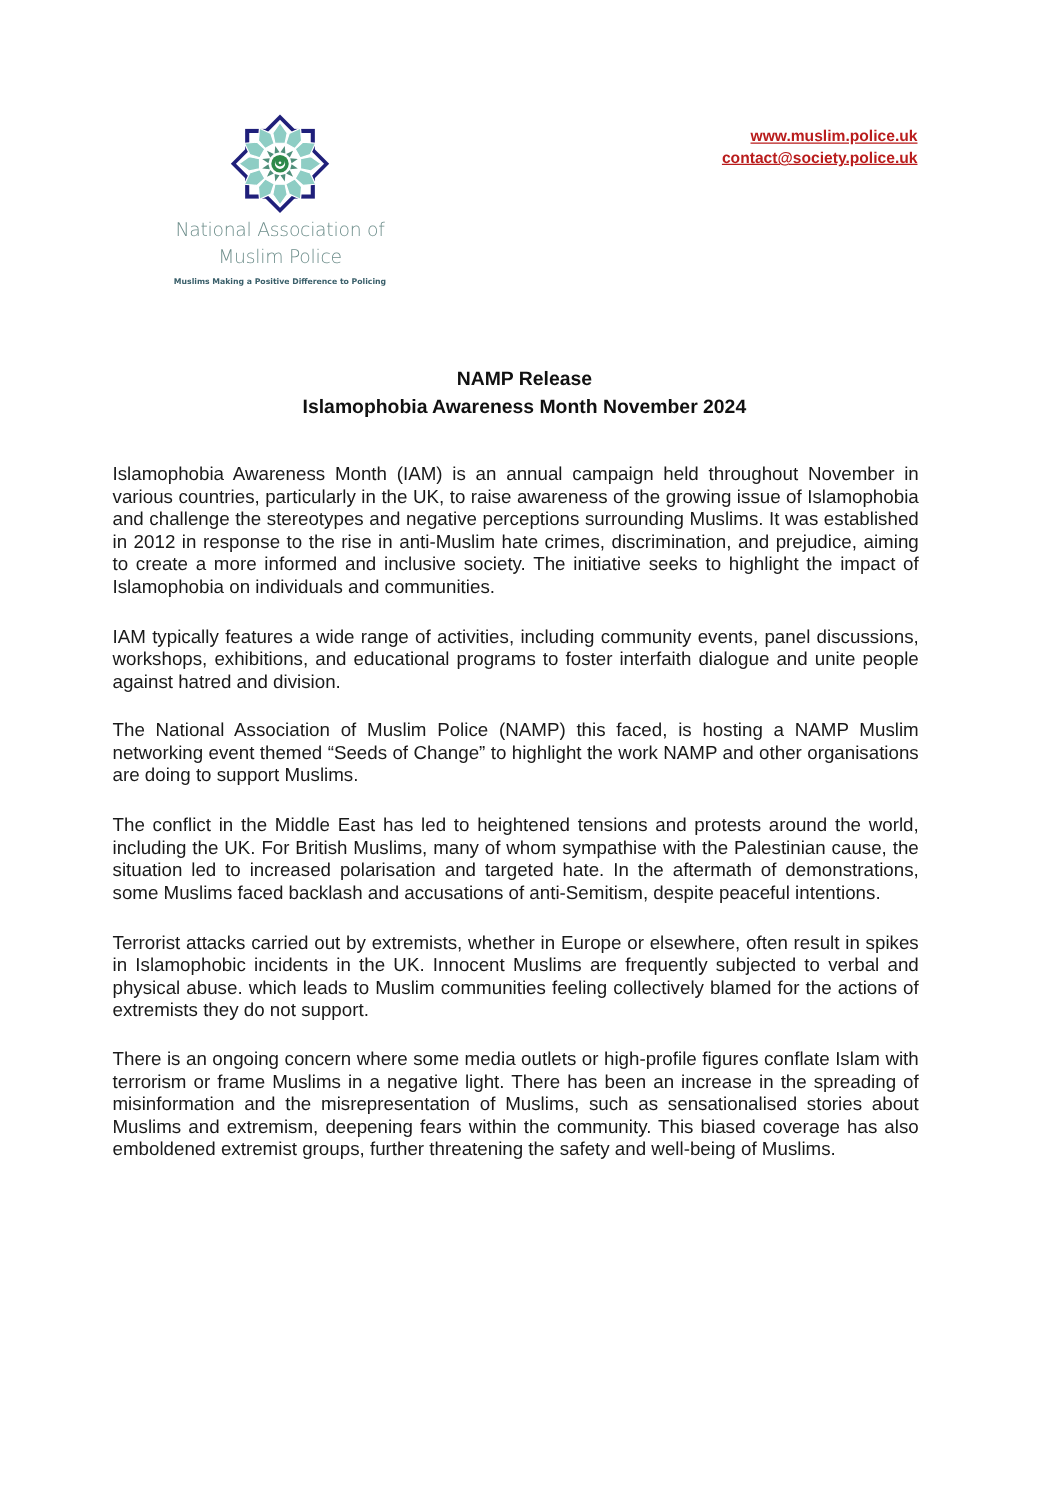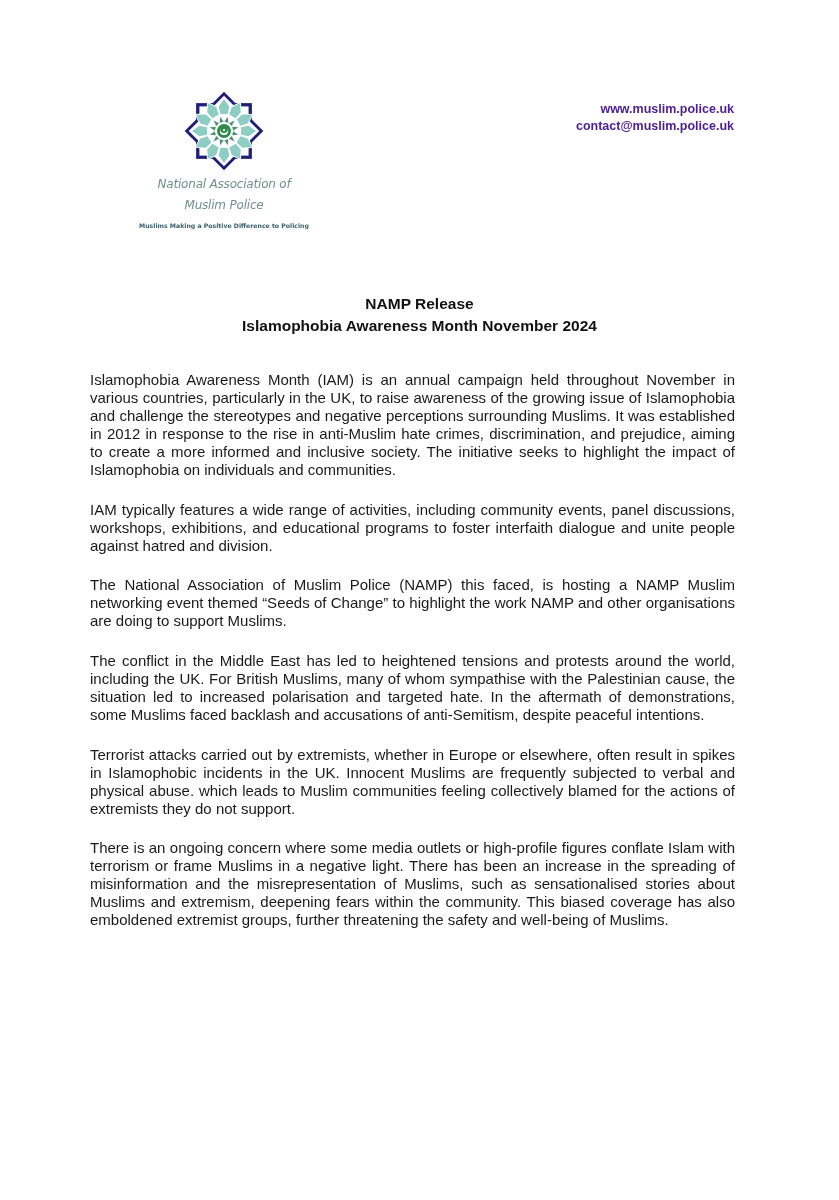--- a/index.html
+++ b/index.html
@@ -8,34 +8,34 @@
     font-family: "Liberation Sans", "DejaVu Sans", sans-serif;
     color: #1a1a1a;
   }
   .logo-block {
     position: absolute; left: 116px; top: 90px; width: 216px;
     text-align: center;
   }
   .logo-mark { display: block; margin: 0 auto; width: 82px; height: 82px; }
   .org-name {
     font-family: "DejaVu Sans", sans-serif;
-    font-weight: 300; color: #6f8f8c; font-size: 12px; line-height: 21px;
-    margin-top: 2px; letter-spacing: -0.2px; font-style: italic;
+    font-weight: 300; color: #6f8f8c; font-size: 15px; line-height: 21px;
+    margin-top: 2px; letter-spacing: -0.2px;
   }
   .tagline {
     font-family: "DejaVu Sans", sans-serif;
     font-weight: bold; color: #3a5f6a; font-size: 6.2px; margin-top: 6px;
     letter-spacing: 0;
   }
   .contact {
     position: absolute; right: 105px; top: 101px; text-align: right;
     font-family: "Liberation Sans", sans-serif; font-size: 12.5px; line-height: 17px;
     font-weight: bold;
   }
-  .contact a { color: #4c1d95; display: block; }
+  .contact a { color: #b91c1c; text-decoration: underline; display: block; }
   .title-block {
     position: absolute; left: 0; right: 0; top: 293px; text-align: center;
     font-family: Liberation Sans, sans-serif; font-weight: bold; font-size: 15.5px; line-height: 22px;
     color: #111;
   }
   .body-text {
     position: absolute; left: 90px; width: 645px; top: 371px;
     font-family: "Liberation Sans", sans-serif; font-size: 15px; line-height: 18px;
     color: #1a1a1a;
   }
@@ -92,21 +92,21 @@
   </svg>
   <div class="org-name">
     <div>National Association of</div>
     <div>Muslim Police</div>
   </div>
   <div class="tagline">Muslims Making a Positive Difference to Policing</div>
 </div>
 
 <div class="contact">
   <a>www.muslim.police.uk</a>
-  <a>contact@muslim.police.uk</a>
+  <a>contact@society.police.uk</a>
 </div>
 
 <div class="title-block">
   <div>NAMP Release</div>
   <div>Islamophobia Awareness Month November 2024</div>
 </div>
 
 <div class="body-text">
   <p>Islamophobia Awareness Month (IAM) is an annual campaign held throughout November in various countries, particularly in the UK, to raise awareness of the growing issue of Islamophobia and challenge the stereotypes and negative perceptions surrounding Muslims. It was established in 2012 in response to the rise in anti-Muslim hate crimes, discrimination, and prejudice, aiming to create a more informed and inclusive society. The initiative seeks to highlight the impact of Islamophobia on individuals and communities.</p>
   <p>IAM typically features a wide range of activities, including community events, panel discussions, workshops, exhibitions, and educational programs to foster interfaith dialogue and unite people against hatred and division.</p>

